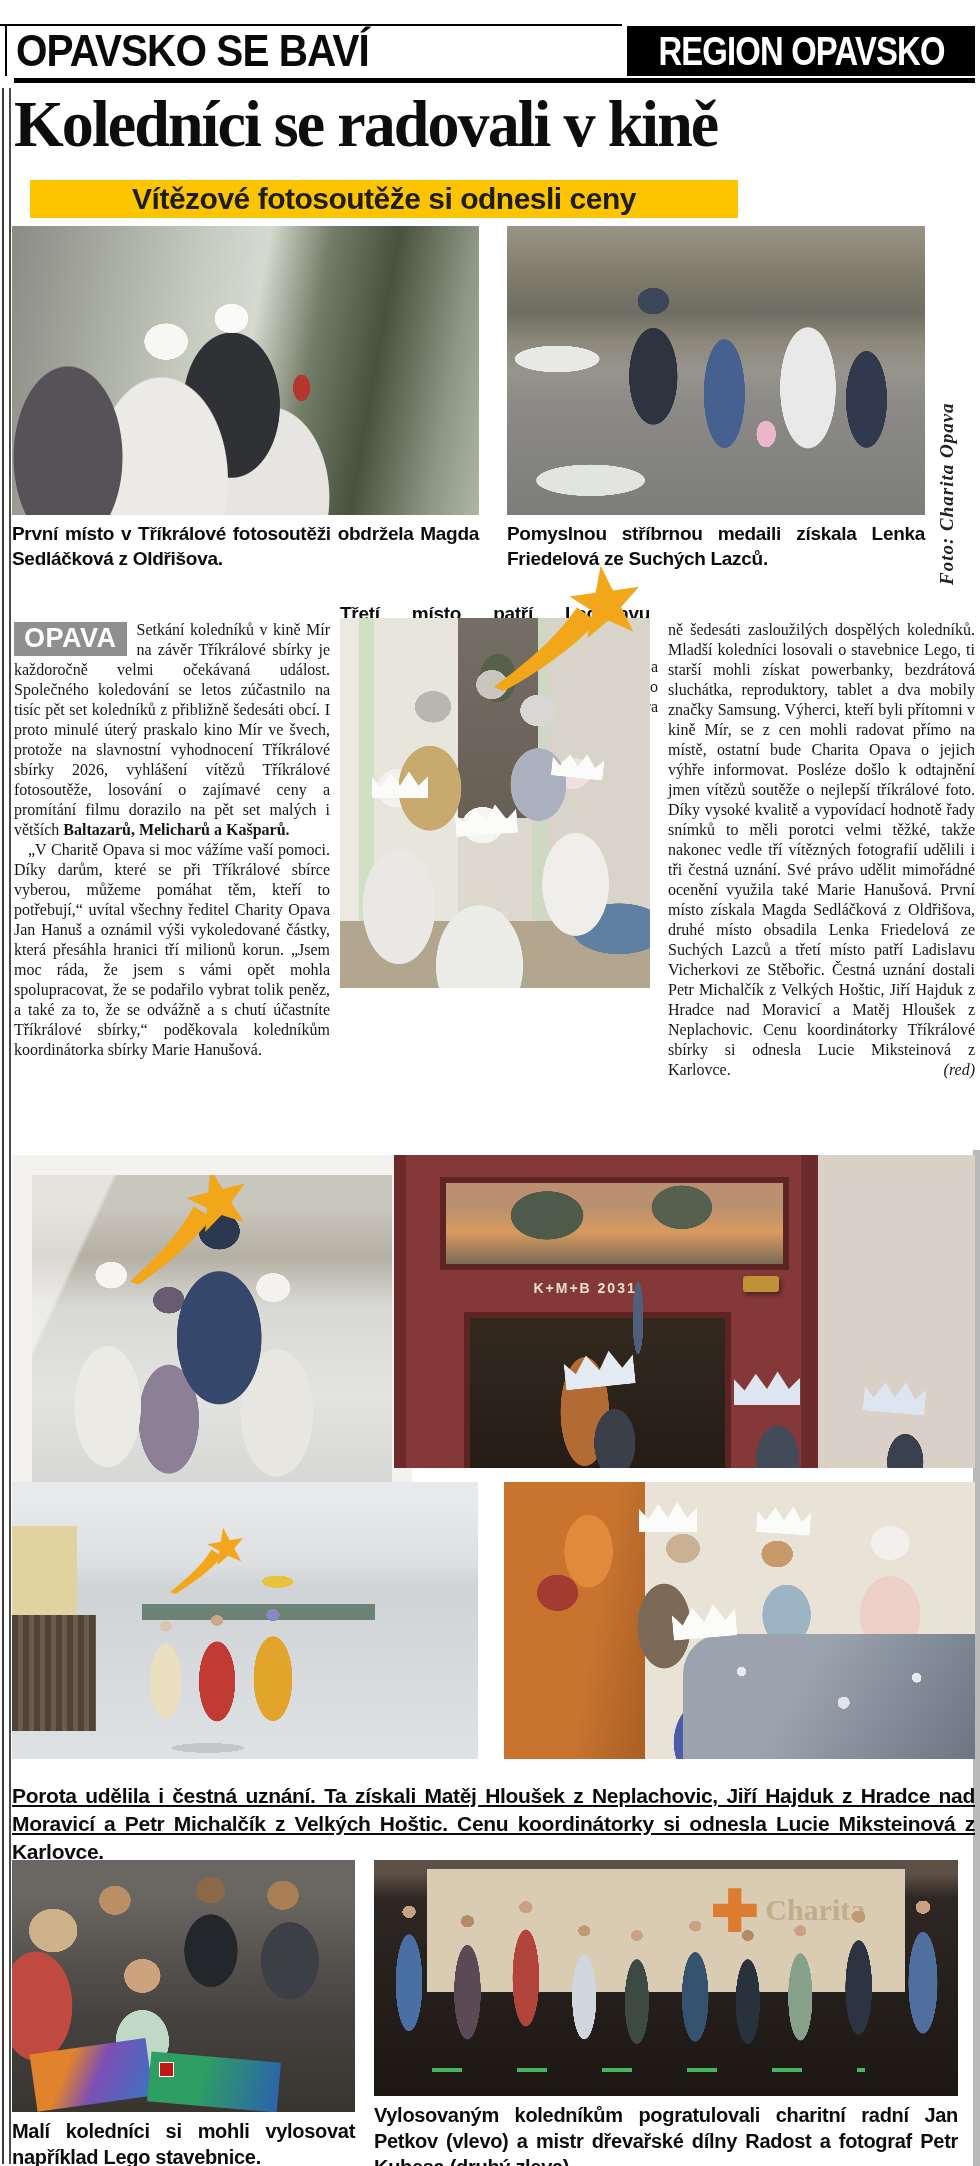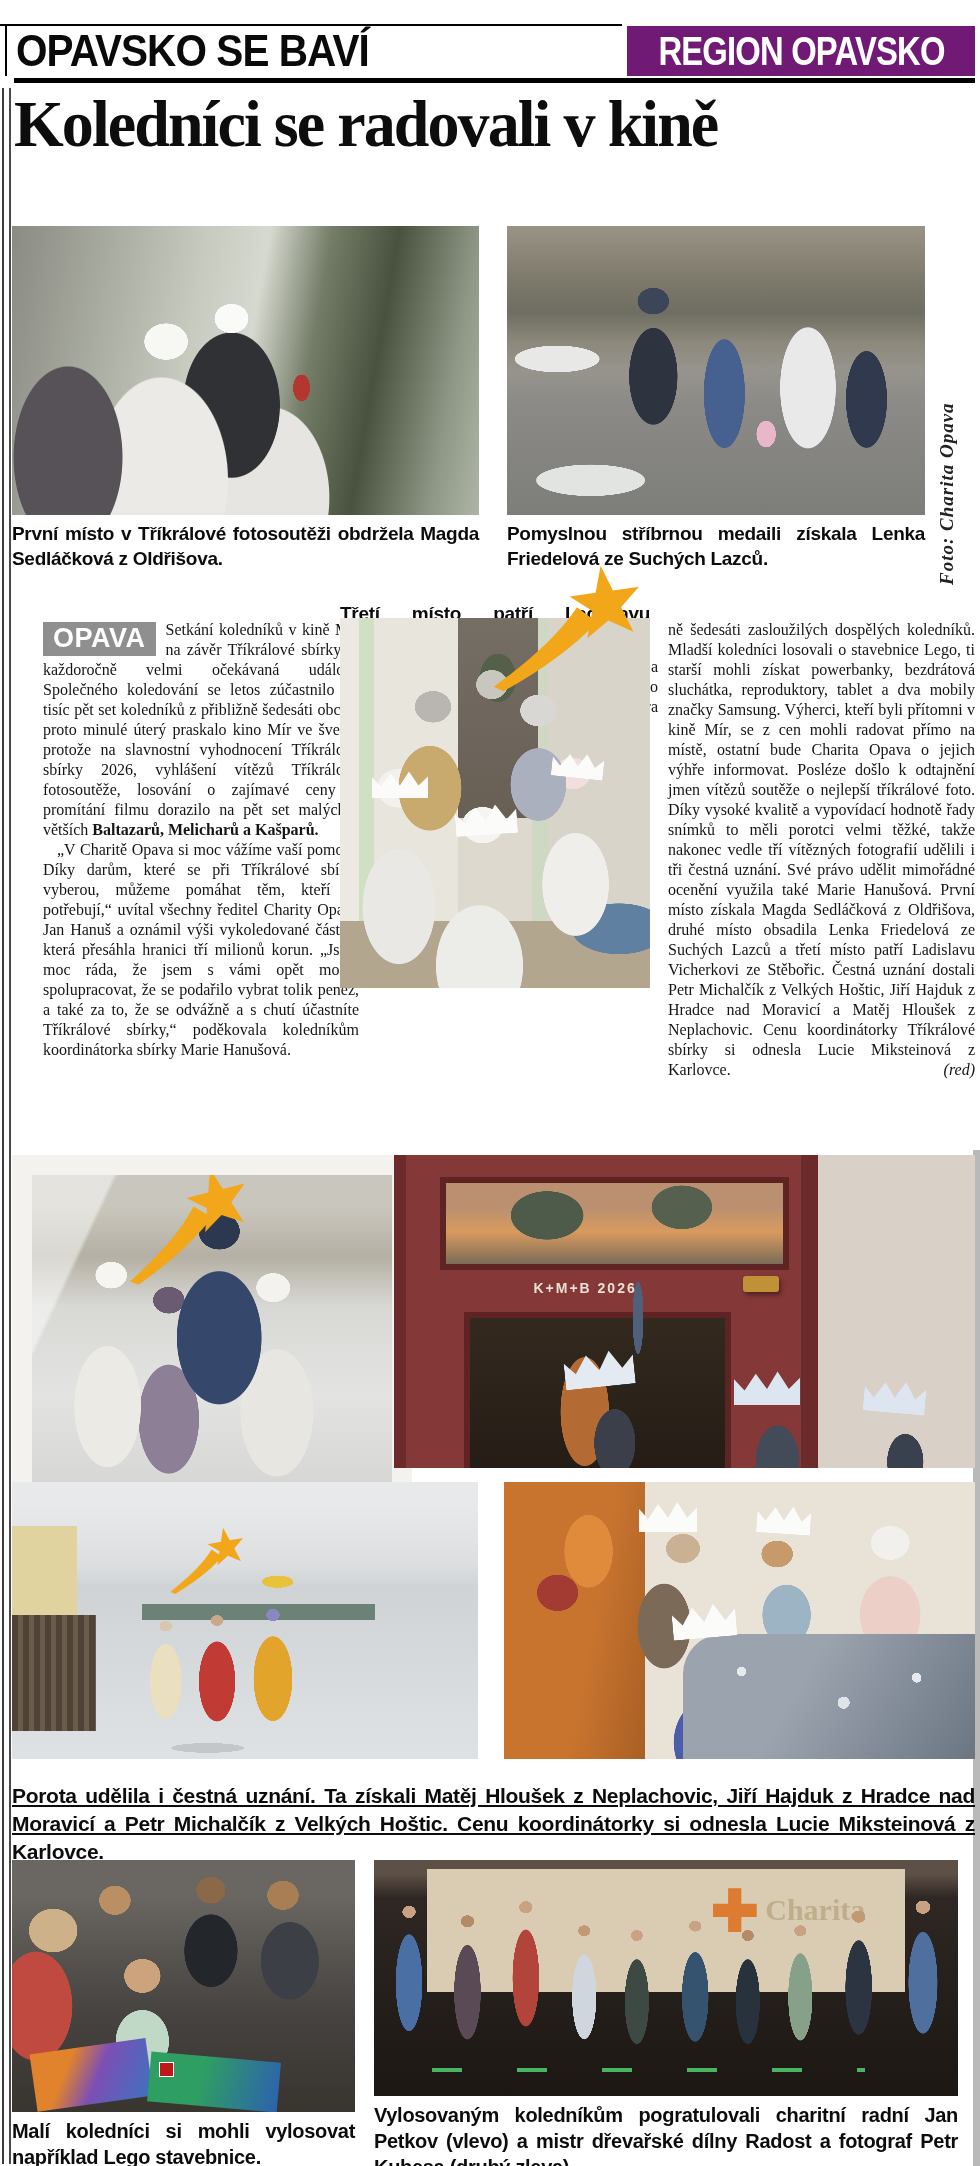--- a/index.html
+++ b/index.html
@@ -4,21 +4,21 @@
 <style>
   html,body{margin:0;padding:0;background:#ffffff;}
   #page{position:relative;width:980px;height:2166px;background:#fff;overflow:hidden;
         font-family:"Liberation Sans","DejaVu Sans",sans-serif;color:#111;}
   .abs{position:absolute;}
   
   .top-rule{left:0;top:24px;width:622px;height:2px;background:#000;}
   .left-tick{left:5px;top:24px;width:2px;height:52px;background:#000;}
   .section-label{left:16px;top:26px;font-weight:bold;font-size:44px;letter-spacing:-1px;
       transform:scaleX(.92);transform-origin:left;white-space:nowrap;color:#0a0a0a;}
-  .brand-box{left:627px;top:26px;width:348px;height:50px;background:#701a75;
+  .brand-box{left:627px;top:26px;width:348px;height:50px;background:#000000;
       display:flex;align-items:center;justify-content:center;}
   .brand-box span{color:#fff;font-weight:bold;font-size:40px;white-space:nowrap;
       transform:scaleX(.82);letter-spacing:-1px;}
   .thick-rule{left:14px;top:78px;width:961px;height:5px;background:#000;}
   .headline{left:14px;top:86px;width:962px;font-family:"Liberation Serif","DejaVu Serif",serif;
       font-weight:bold;font-size:66px;letter-spacing:-2px;white-space:nowrap;
       transform:scaleX(.97);transform-origin:left;color:#0d0d0d;}
   .banner{left:30px;top:180px;width:708px;height:38px;background:#fdc400;
       display:flex;align-items:center;justify-content:center;}
   .banner span{font-weight:bold;font-size:30px;color:#1f1d1a;letter-spacing:-.5px;white-space:nowrap;}
@@ -218,29 +218,32 @@
 
   <div class="abs top-rule"></div>
   <div class="abs left-tick"></div>
   <div class="abs section-label">OPAVSKO SE BAVÍ</div>
   <div class="abs brand-box">
     <span>REGION OPAVSKO</span>
   </div>
   <div class="abs thick-rule"></div>
 
   <div class="abs headline">Koledníci se radovali v kině</div>
+  <div class="abs banner">
+    <span>Vítězové fotosoutěže si odnesli ceny</span>
+  </div>
 
   <div class="ph phA" style="left:12px;top:226px;width:467px;height:289px;"></div>
   <div class="ph phB" style="left:507px;top:226px;width:418px;height:289px;"></div>
   <div class="abs credit">Foto: Charita Opava</div>
 
   <div class="abs cap" style="left:12px;top:521px;width:467px;">První místo v Tříkrálové fotosoutěži obdržela Magda Sedláčková z Oldřišova.</div>
   <div class="abs cap cap-center-last" style="left:507px;top:521px;width:418px;">Pomyslnou stříbrnou medaili získala Lenka Friedelová ze Suchých Lazců.</div>
 
-  <div class="abs body-col" style="left:14px;top:620px;width:316px;margin-left:29px;">
+  <div class="abs body-col" style="left:14px;top:620px;width:316px;">
     <p>
       <span class="badge">OPAVA</span><span>Setkání koledníků v kině Mír na závěr Tříkrálové sbírky je každoročně velmi očekávaná událost. Společného koledování se letos zúčastnilo na tisíc pět set koledníků z přibližně šedesáti obcí. I proto minulé úterý praskalo kino Mír ve švech, protože na slavnostní vyhodnocení Tříkrálové sbírky 2026, vyhlášení vítězů Tříkrálové fotosoutěže, losování o zajímavé ceny a promítání filmu dorazilo na pět set malých i větších </span><b>Baltazarů, Melicharů a Kašparů.</b>
     </p>
     <p class="indent">„V Charitě Opava si moc vážíme vaší pomoci. Díky darům, které se při Tříkrálové sbírce vyberou, můžeme pomáhat těm, kteří to potřebují,“ uvítal všechny ředitel Charity Opava Jan Hanuš a oznámil výši vykoledované částky, která přesáhla hranici tří milionů korun. „Jsem moc ráda, že jsem s vámi opět mohla spolupracovat, že se podařilo vybrat tolik peněz, a také za to, že se odvážně a s chutí účastníte Tříkrálové sbírky,“ poděkovala koledníkům koordinátorka sbírky Marie Hanušová.</p>
   </div>
 
   <div class="abs" style="left:340px;top:593px;width:318px;">
     <div class="ph phC" style="left:0;top:25px;width:310px;height:370px;">
       <div class="abs phC-door"></div>
       <div class="lay phC-figs"></div>
@@ -269,21 +272,21 @@
     <svg class="star-svg" style="left:80px;top:-4px;width:150px;transform:rotate(-14deg);" viewBox="0 0 120 80">
       <path d="M4 76 C30 62 52 48 68 30 L80 42 C60 58 36 70 10 80 Z" fill="#f2a71b"></path>
       <path d="M88 4 L94 22 L112 22 L98 34 L104 52 L88 42 L72 52 L78 34 L64 22 L82 22 Z" fill="#f2a71b"></path>
     </svg>
   </div>
 
   <div class="ph phE" style="left:394px;top:1155px;width:581px;height:313px;">
     <div class="abs phE-transom"></div>
     <div class="abs phE-window"></div>
     <div class="lay phE-figs"></div>
-    <div class="abs phE-chalk">K+M+B 2026</div>
+    <div class="abs phE-chalk">K+M+B 2031</div>
     <div class="crown" style="left:170px;top:192px;width:70px;height:40px;transform:rotate(-6deg);background:#e3eaf2;"></div>
     <div class="crown" style="left:340px;top:212px;width:66px;height:38px;background:#dde6f0;"></div>
     <div class="crown" style="left:470px;top:222px;width:62px;height:36px;transform:rotate(5deg);background:#dde6f0;"></div>
   </div>
 
   <div class="ph phF" style="left:12px;top:1482px;width:466px;height:277px;">
     <div class="abs phF-house"></div>
     <div class="abs phF-bridge"></div>
     <div class="abs phF-fence"></div>
     <div class="lay phF-figs"></div>

